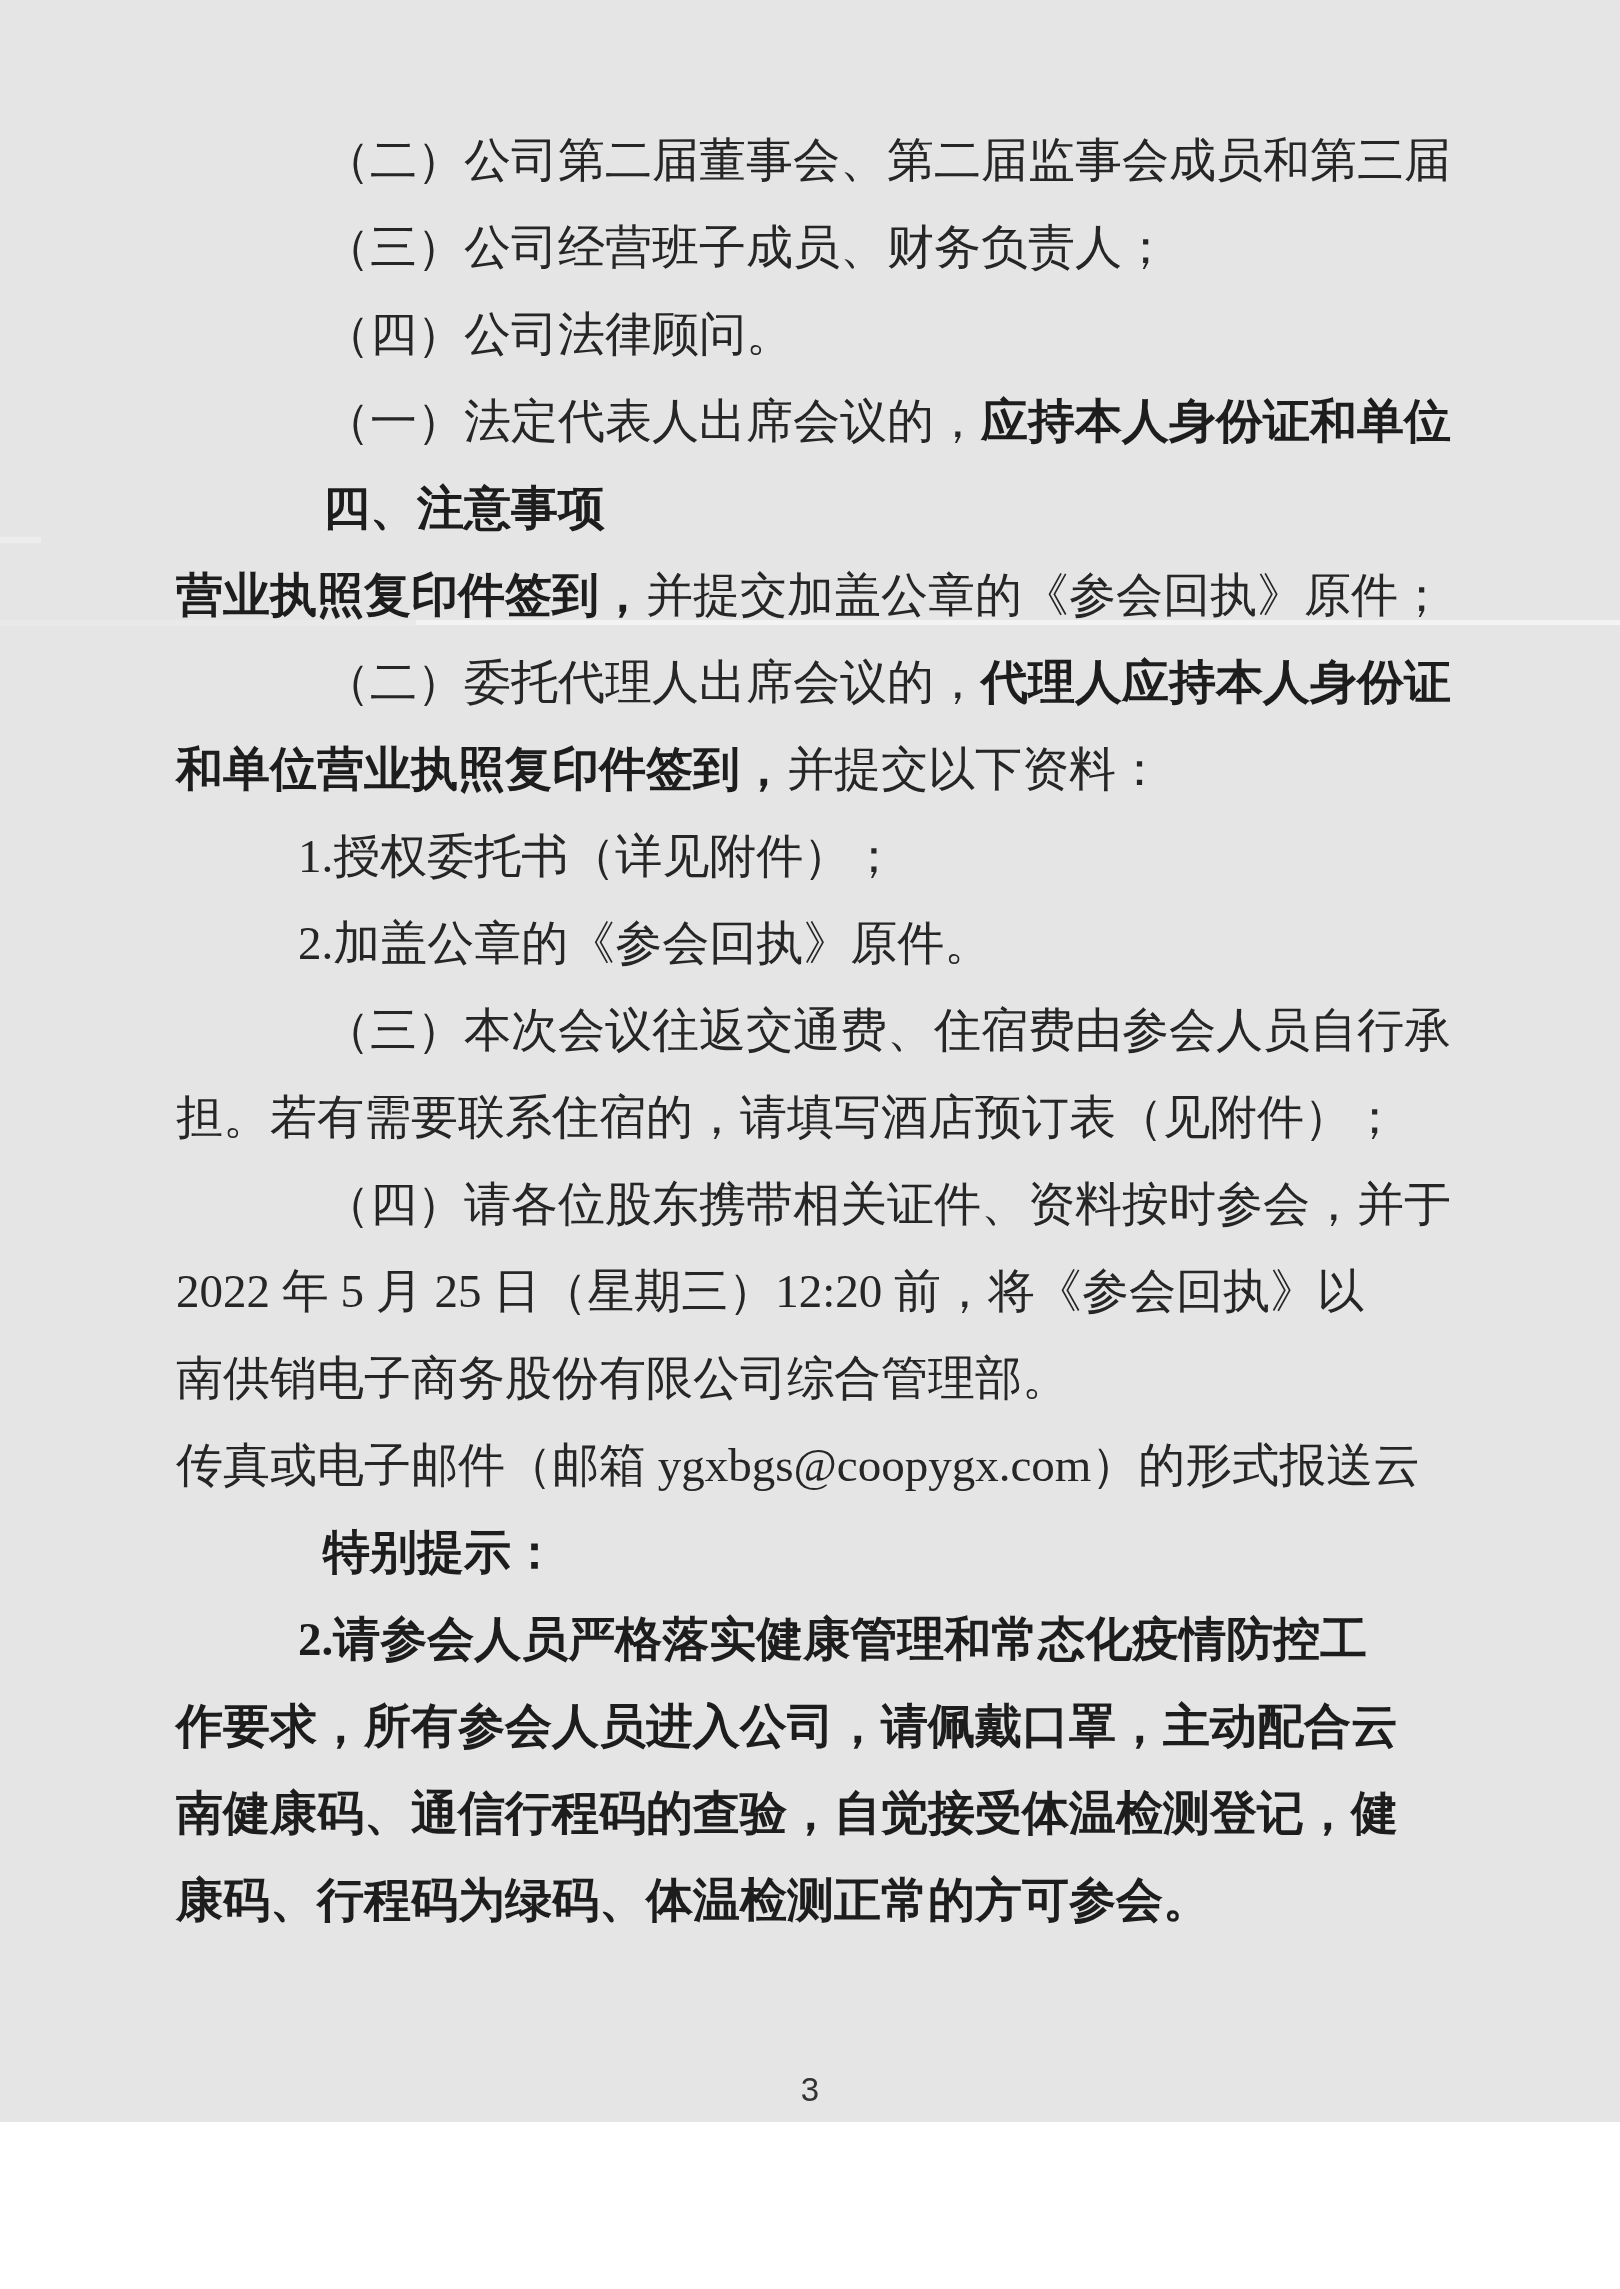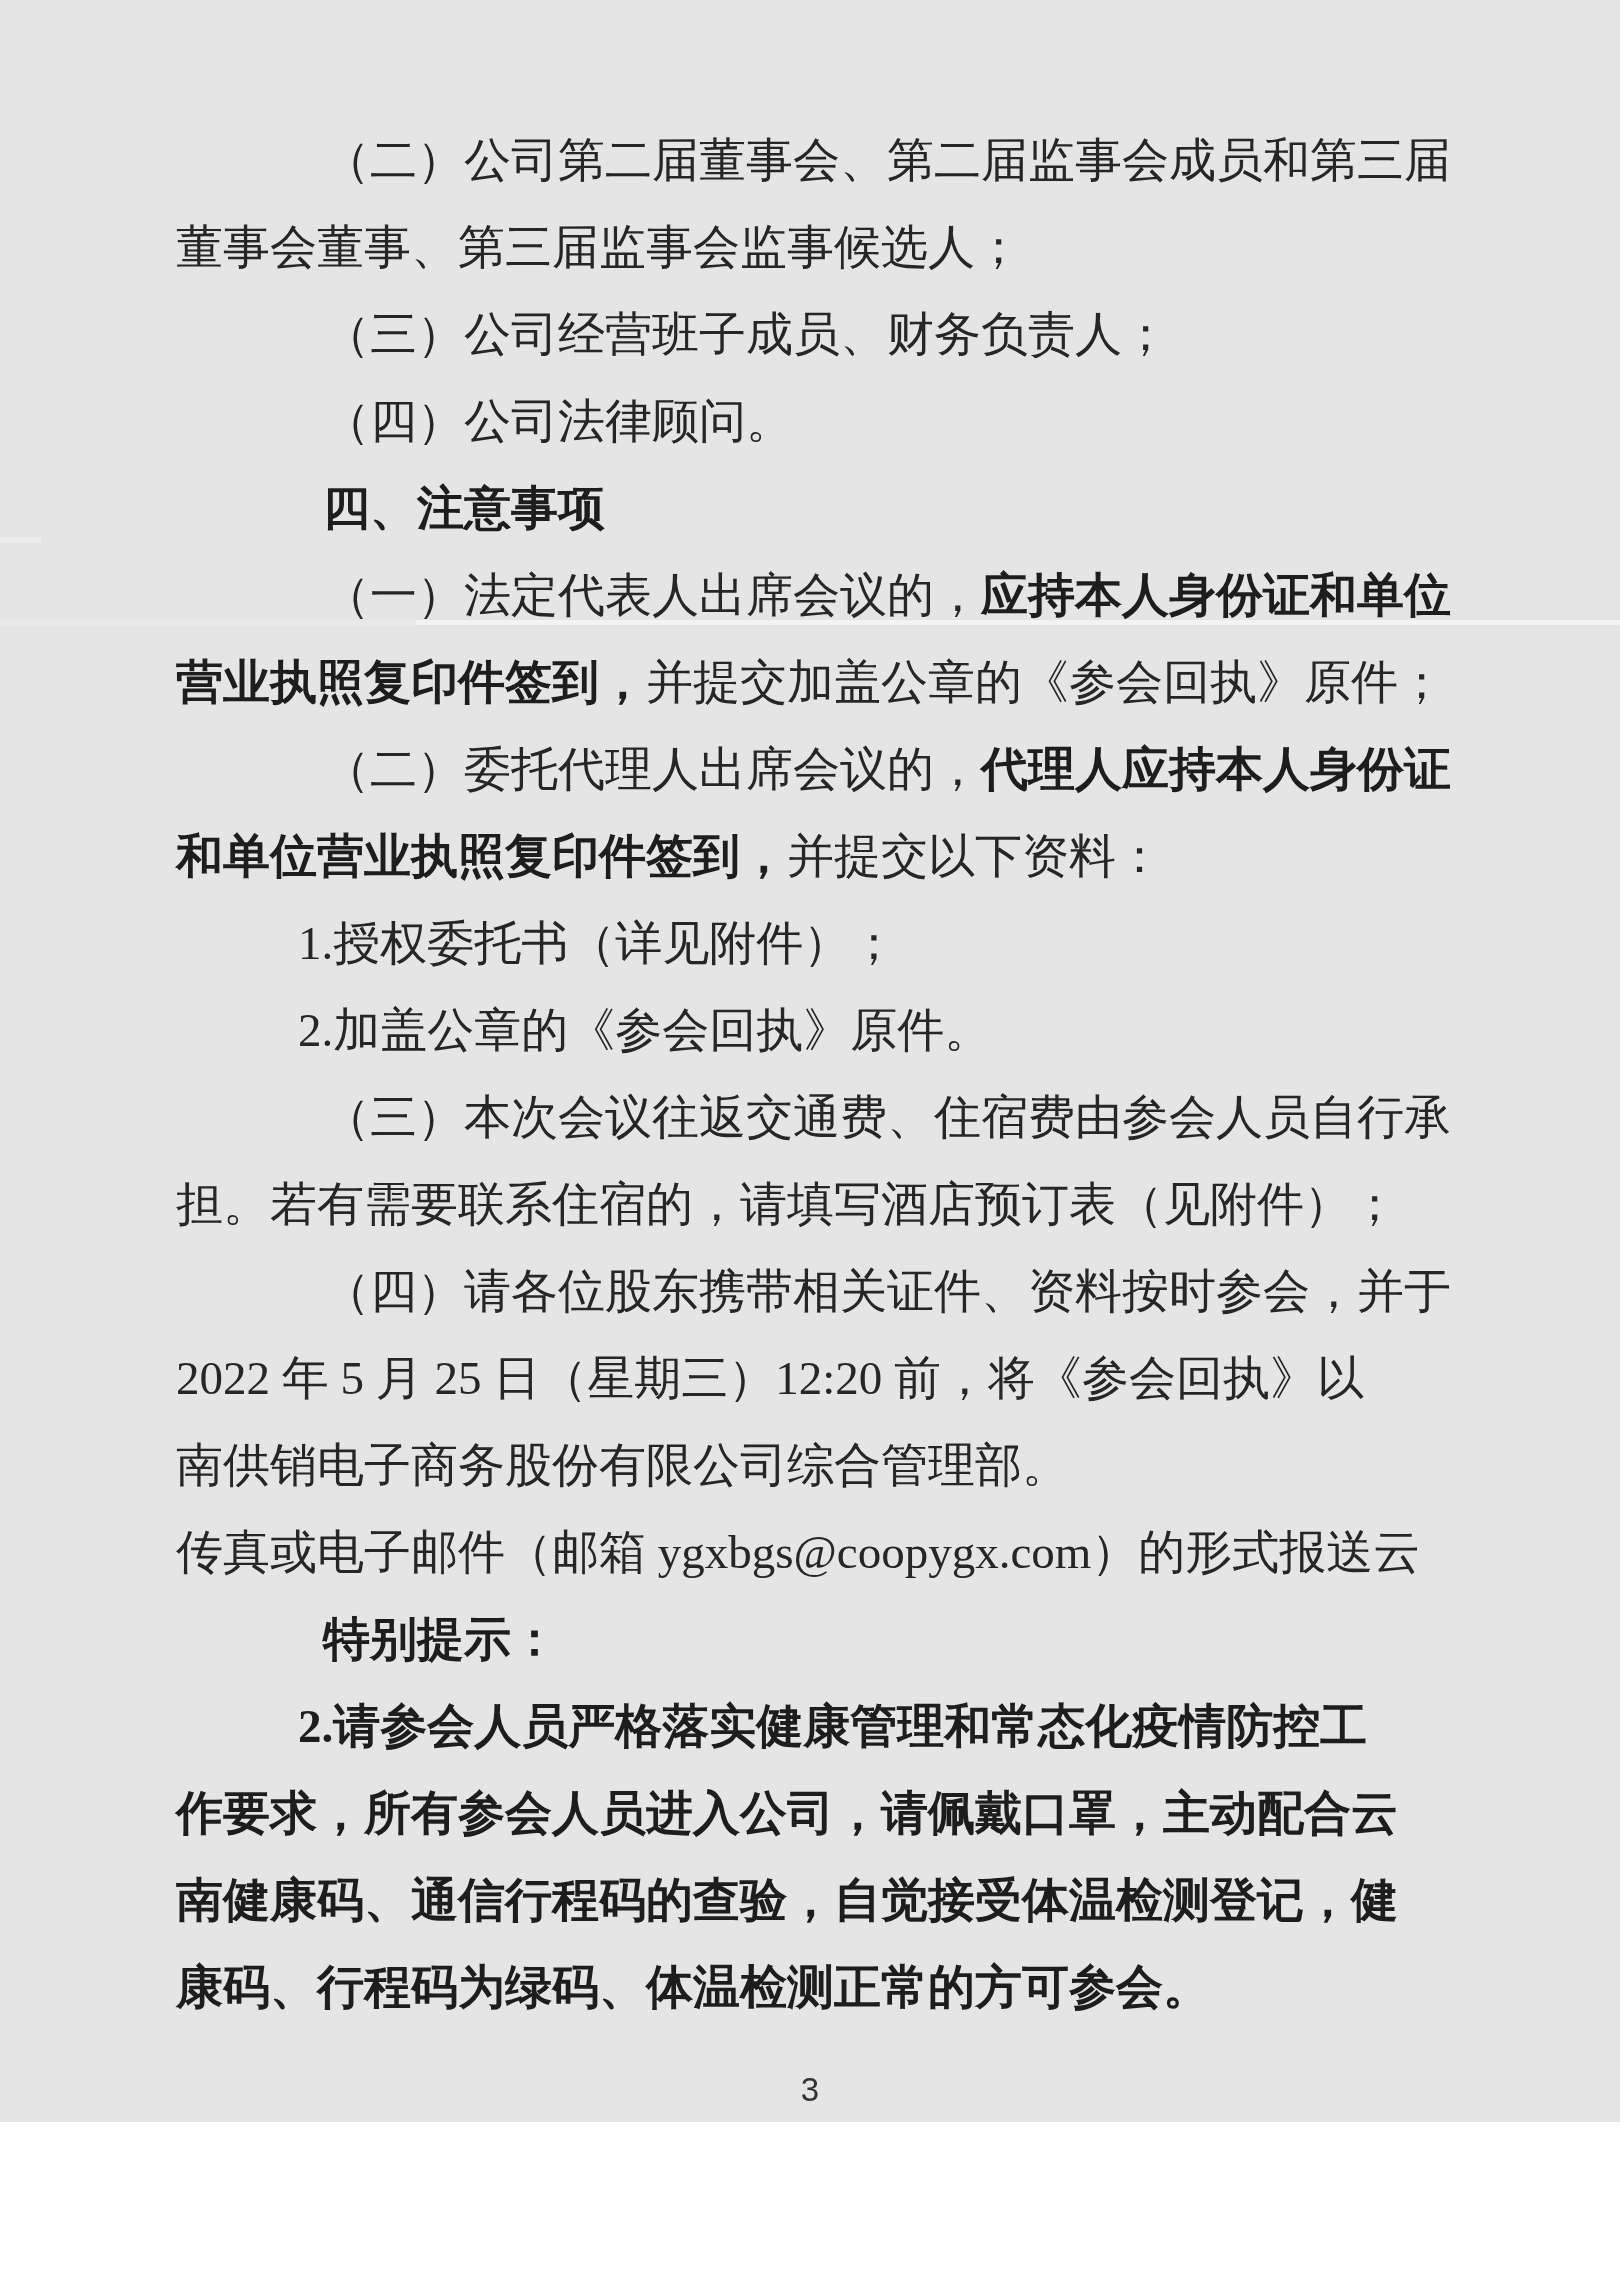--- a/index.html
+++ b/index.html
@@ -55,29 +55,28 @@
 <div class="page">
 
   <div class="artifact artifact-1"></div>
   <div class="artifact artifact-2"></div>
   <div class="artifact artifact-3"></div>
 
   <div class="textblock">
 
     <div class="line indent"><span>（二）公司第二届董事会、第二届监事会成员和第三届</span></div>
 
-    <div class="line"><span>董事会董事、第三届监事会监事候选人；</span></div>
 
     <div class="line indent"><span>（三）公司经营班子成员、财务负责人；</span></div>
 
     <div class="line indent"><span>（四）公司法律顾问。</span></div>
 
+    <div class="line indent"><span>（一）法定代表人出席会议的，</span><span class="b">应持本人身份证和单位</span></div>
+
     <div class="line indent heading"><span>四、注意事项</span></div>
-
-    <div class="line indent"><span>（一）法定代表人出席会议的，</span><span class="b">应持本人身份证和单位</span></div>
 
     <div class="line"><span class="b">营业执照复印件签到，</span><span>并提交加盖公章的《参会回执》原件；</span></div>
 
     <div class="line indent"><span>（二）委托代理人出席会议的，</span><span class="b">代理人应持本人身份证</span></div>
 
     <div class="line"><span class="b">和单位营业执照复印件签到，</span><span>并提交以下资料：</span></div>
 
     <div class="line indent-num"><span>1.授权委托书（详见附件）；</span></div>
 
     <div class="line indent-num"><span>2.加盖公章的《参会回执》原件。</span></div>

